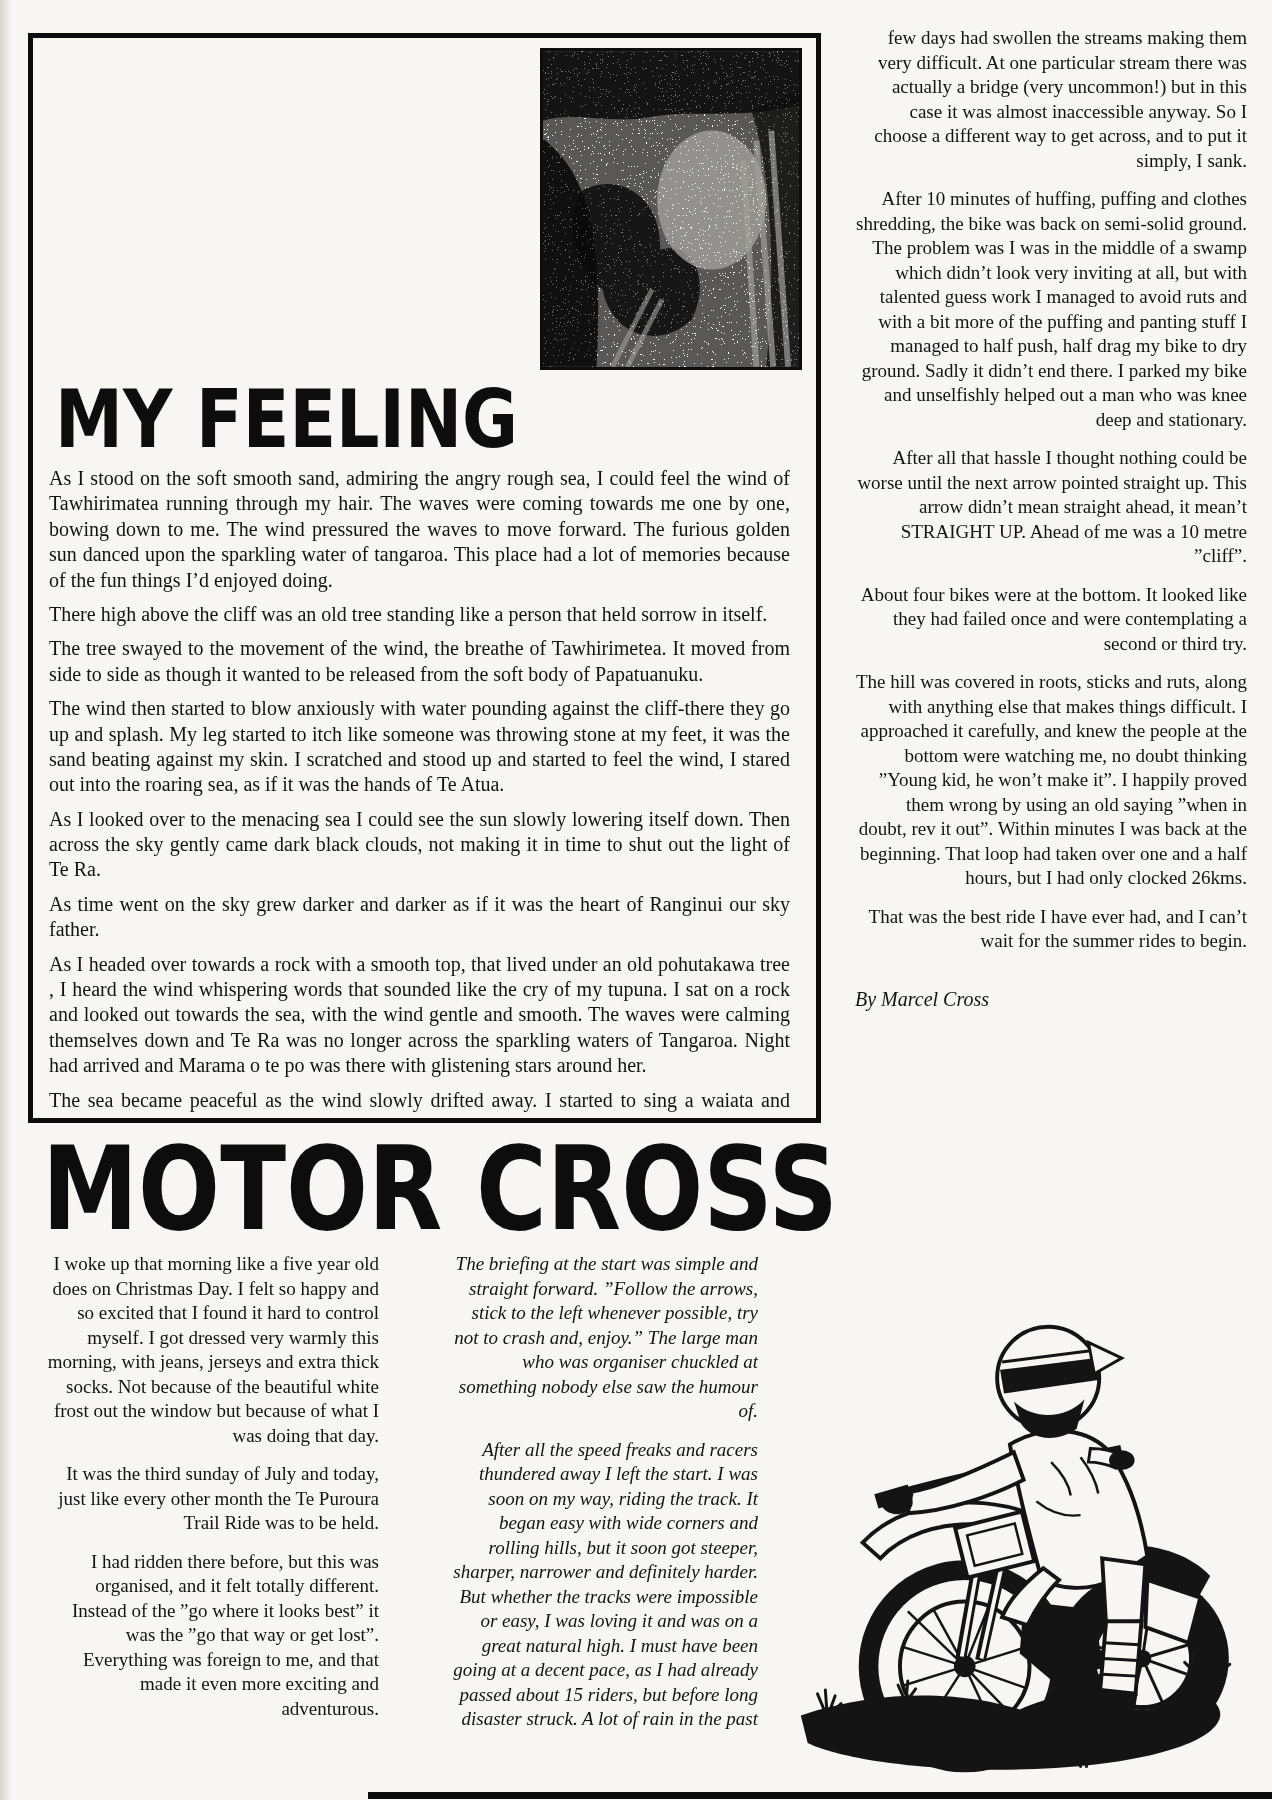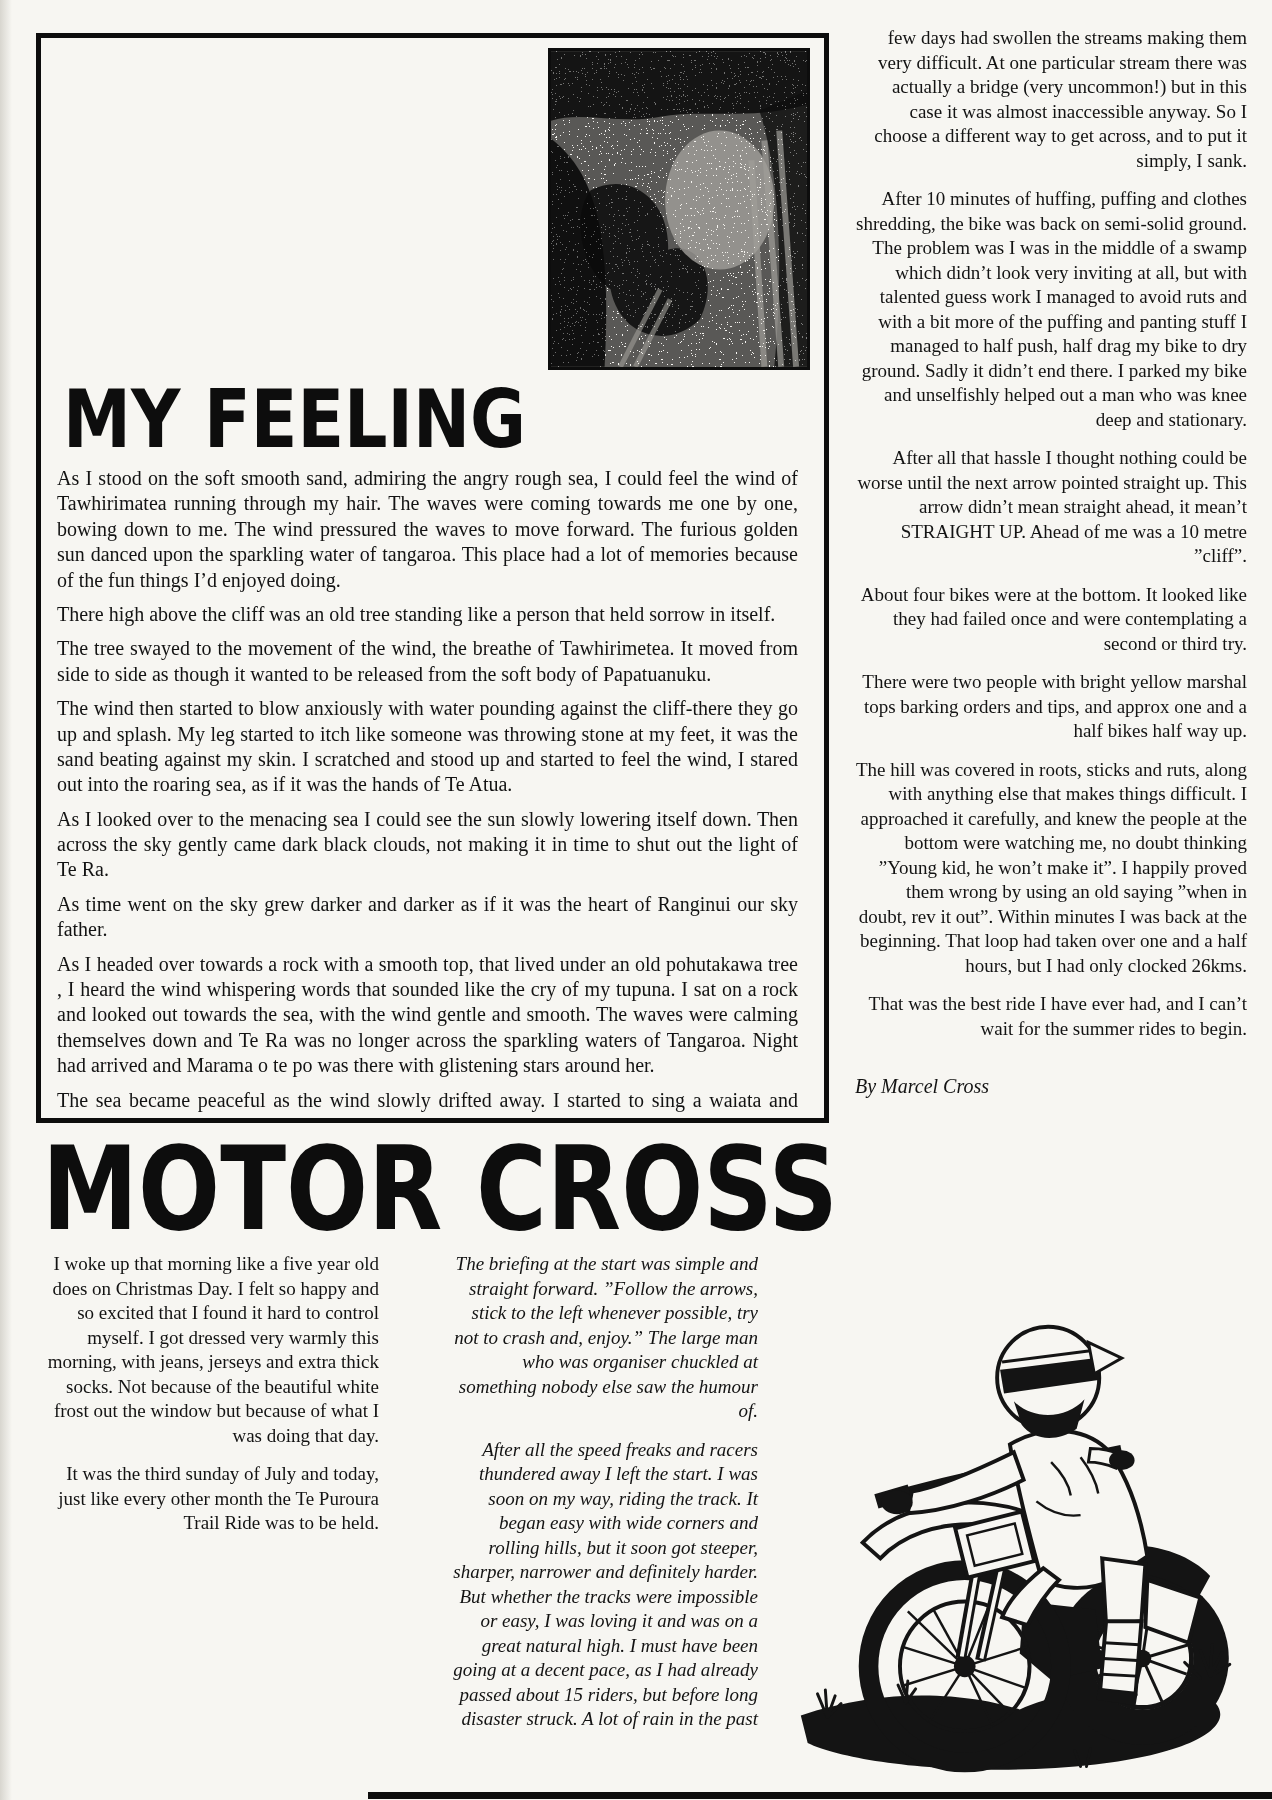--- a/index.html
+++ b/index.html
@@ -1,21 +1,21 @@
 <!DOCTYPE html>
 <html><head>
 <meta charset="utf-8">
 <style>
   html,body{margin:0;padding:0;background:#888;}
   .page{position:relative;width:1272px;height:1800px;background:#f7f6f2;color:#131313;
         font-family:"Liberation Serif","DejaVu Serif",serif;overflow:hidden;}
   .scan-edge{position:absolute;left:0;top:0;width:12px;height:1800px;
              background:linear-gradient(90deg,#d8d6cf,rgba(247,246,242,0));}
   
-  .feeling-box{position:absolute;left:36px;top:33px;width:793px;height:1090px;
+  .feeling-box{position:absolute;left:28px;top:33px;width:793px;height:1090px;
                border:5px solid #0d0d0d;box-sizing:border-box;padding:8px 14px 10px 16px;
                overflow:hidden;background:#f7f6f2;}
   .photo{float:right;width:256px;height:316px;margin:2px 0 14px 18px;border:3px solid #0d0d0d;}
   .photo svg{display:block;}
   .feeling-title{margin:4px 0 14px 6px;}
   .feeling-title svg{display:block;}
   .headline-text{font-family:"DejaVu Sans","Liberation Sans",sans-serif;font-weight:bold;fill:#0d0d0d;}
   .fpara{margin:0 12px 9px 0;font-size:20px;line-height:1.27;text-align:justify;}
   
   .right-col{position:absolute;left:855px;top:26px;width:392px;}
@@ -89,36 +89,36 @@
       </div>
 
   </div>
 
   <div class="right-col" data-name="motorcross-continuation-column">
     <div data-name="motorcross-column3">
         <p class="cpara" data-name="paragraph">few days had swollen the streams making them very difficult.  At one particular stream there was actually a bridge (very uncommon!) but in this case it was almost inaccessible anyway.  So I choose a different way to get across, and to put it simply, I sank.</p>
         <p class="cpara" data-name="paragraph">After 10 minutes of huffing, puffing and clothes shredding, the bike was back on semi-solid ground.  The problem was I was in the middle of a swamp which didn’t look very inviting at all, but with talented guess work I managed to avoid ruts and with a bit more of the puffing and panting stuff I managed to half push, half drag my bike to dry ground.  Sadly it didn’t end there.  I parked my bike and unselfishly helped out a man who was knee deep and stationary.</p>
         <p class="cpara" data-name="paragraph">After all  that hassle I thought nothing could be worse until the next arrow pointed straight up.  This arrow didn’t mean straight ahead, it mean’t STRAIGHT UP.  Ahead of me was a 10 metre ”cliff”.</p>
         <p class="cpara" data-name="paragraph">About four bikes were at the bottom.  It looked like they had failed once and were contemplating a second or third try.</p>
-        <p class="cpara" data-name="paragraph">There were two people with bright yellow marshal tops barking orders and tips, and approx one and a half bikes half way up.</p>
         <p class="cpara" data-name="paragraph">The hill was covered in roots, sticks and ruts, along with anything else that makes things difficult.  I approached it carefully, and knew the people at the bottom were watching me, no doubt thinking ”Young kid, he won’t make it”.  I happily proved them wrong by using an old saying ”when in doubt, rev it out”.  Within minutes I was back at the beginning.  That loop had taken over one and a half hours, but I had only clocked 26kms.</p>
         <p class="cpara" data-name="paragraph">That was the best ride I have ever had, and I can’t wait for the summer rides to begin.</p>
       </div>
     <p class="m-byline" data-name="motorcross-byline">By Marcel Cross</p>
   </div>
 
   <div class="mc-title" data-name="motorcross-title">
     <svg width="800" height="100" viewBox="0 0 800 98" xmlns="http://www.w3.org/2000/svg">
       <text class="headline-text" x="0" y="94" font-size="116" textLength="796" lengthAdjust="spacingAndGlyphs" data-name="motorcross-title-text">MOTOR CROSS</text>
     </svg>
   </div>
 
   <div class="mc-col1" data-name="motorcross-column1">
       <p class="cpara" data-name="paragraph">I woke up that morning like a five year old does on Christmas Day.  I felt so happy and so excited that I found it hard to control myself.  I got dressed very warmly this morning, with jeans, jerseys and extra thick socks.  Not because of the beautiful white frost out the window but because of what I was doing that day.</p>
       <p class="cpara" data-name="paragraph">It was the third sunday of July and today, just like every other month the Te Puroura Trail Ride was to be held.</p>
+      <p class="cpara" data-name="paragraph">I had ridden there before, but this was organised, and it felt totally different. Instead of the ”go where it looks best” it was the ”go that way or get lost”. Everything was foreign to me, and that made it even more exciting and adventurous.</p>
     </div>
   <div class="mc-col2" data-name="motorcross-column2">
       <p class="cpara" data-name="paragraph">The briefing at the start was simple and straight forward.  ”Follow the arrows, stick to the left whenever possible, try not to crash and, enjoy.”  The large man who was organiser chuckled at something nobody else saw the humour of.</p>
       <p class="cpara" data-name="paragraph">After all the speed freaks and racers thundered away I left the start.  I was soon on my way, riding the track.  It began easy with wide corners and rolling hills, but it soon got steeper, sharper, narrower and definitely harder. But whether the tracks were impossible or easy, I was loving it and was on a great natural high.  I must have been going at a decent pace, as I had already passed about 15 riders, but before long disaster struck.  A lot of rain in the past</p>
     </div>
 
   <div class="bike" data-name="motocross-rider-illustration">
     <svg width="505" height="535" viewBox="0 0 505 545" xmlns="http://www.w3.org/2000/svg">
 
       <path d="M45,468 C140,436 225,448 268,462 C320,438 415,430 468,456 C486,478 448,506 345,518 C220,532 92,516 52,496 Z" fill="#141414"></path>

